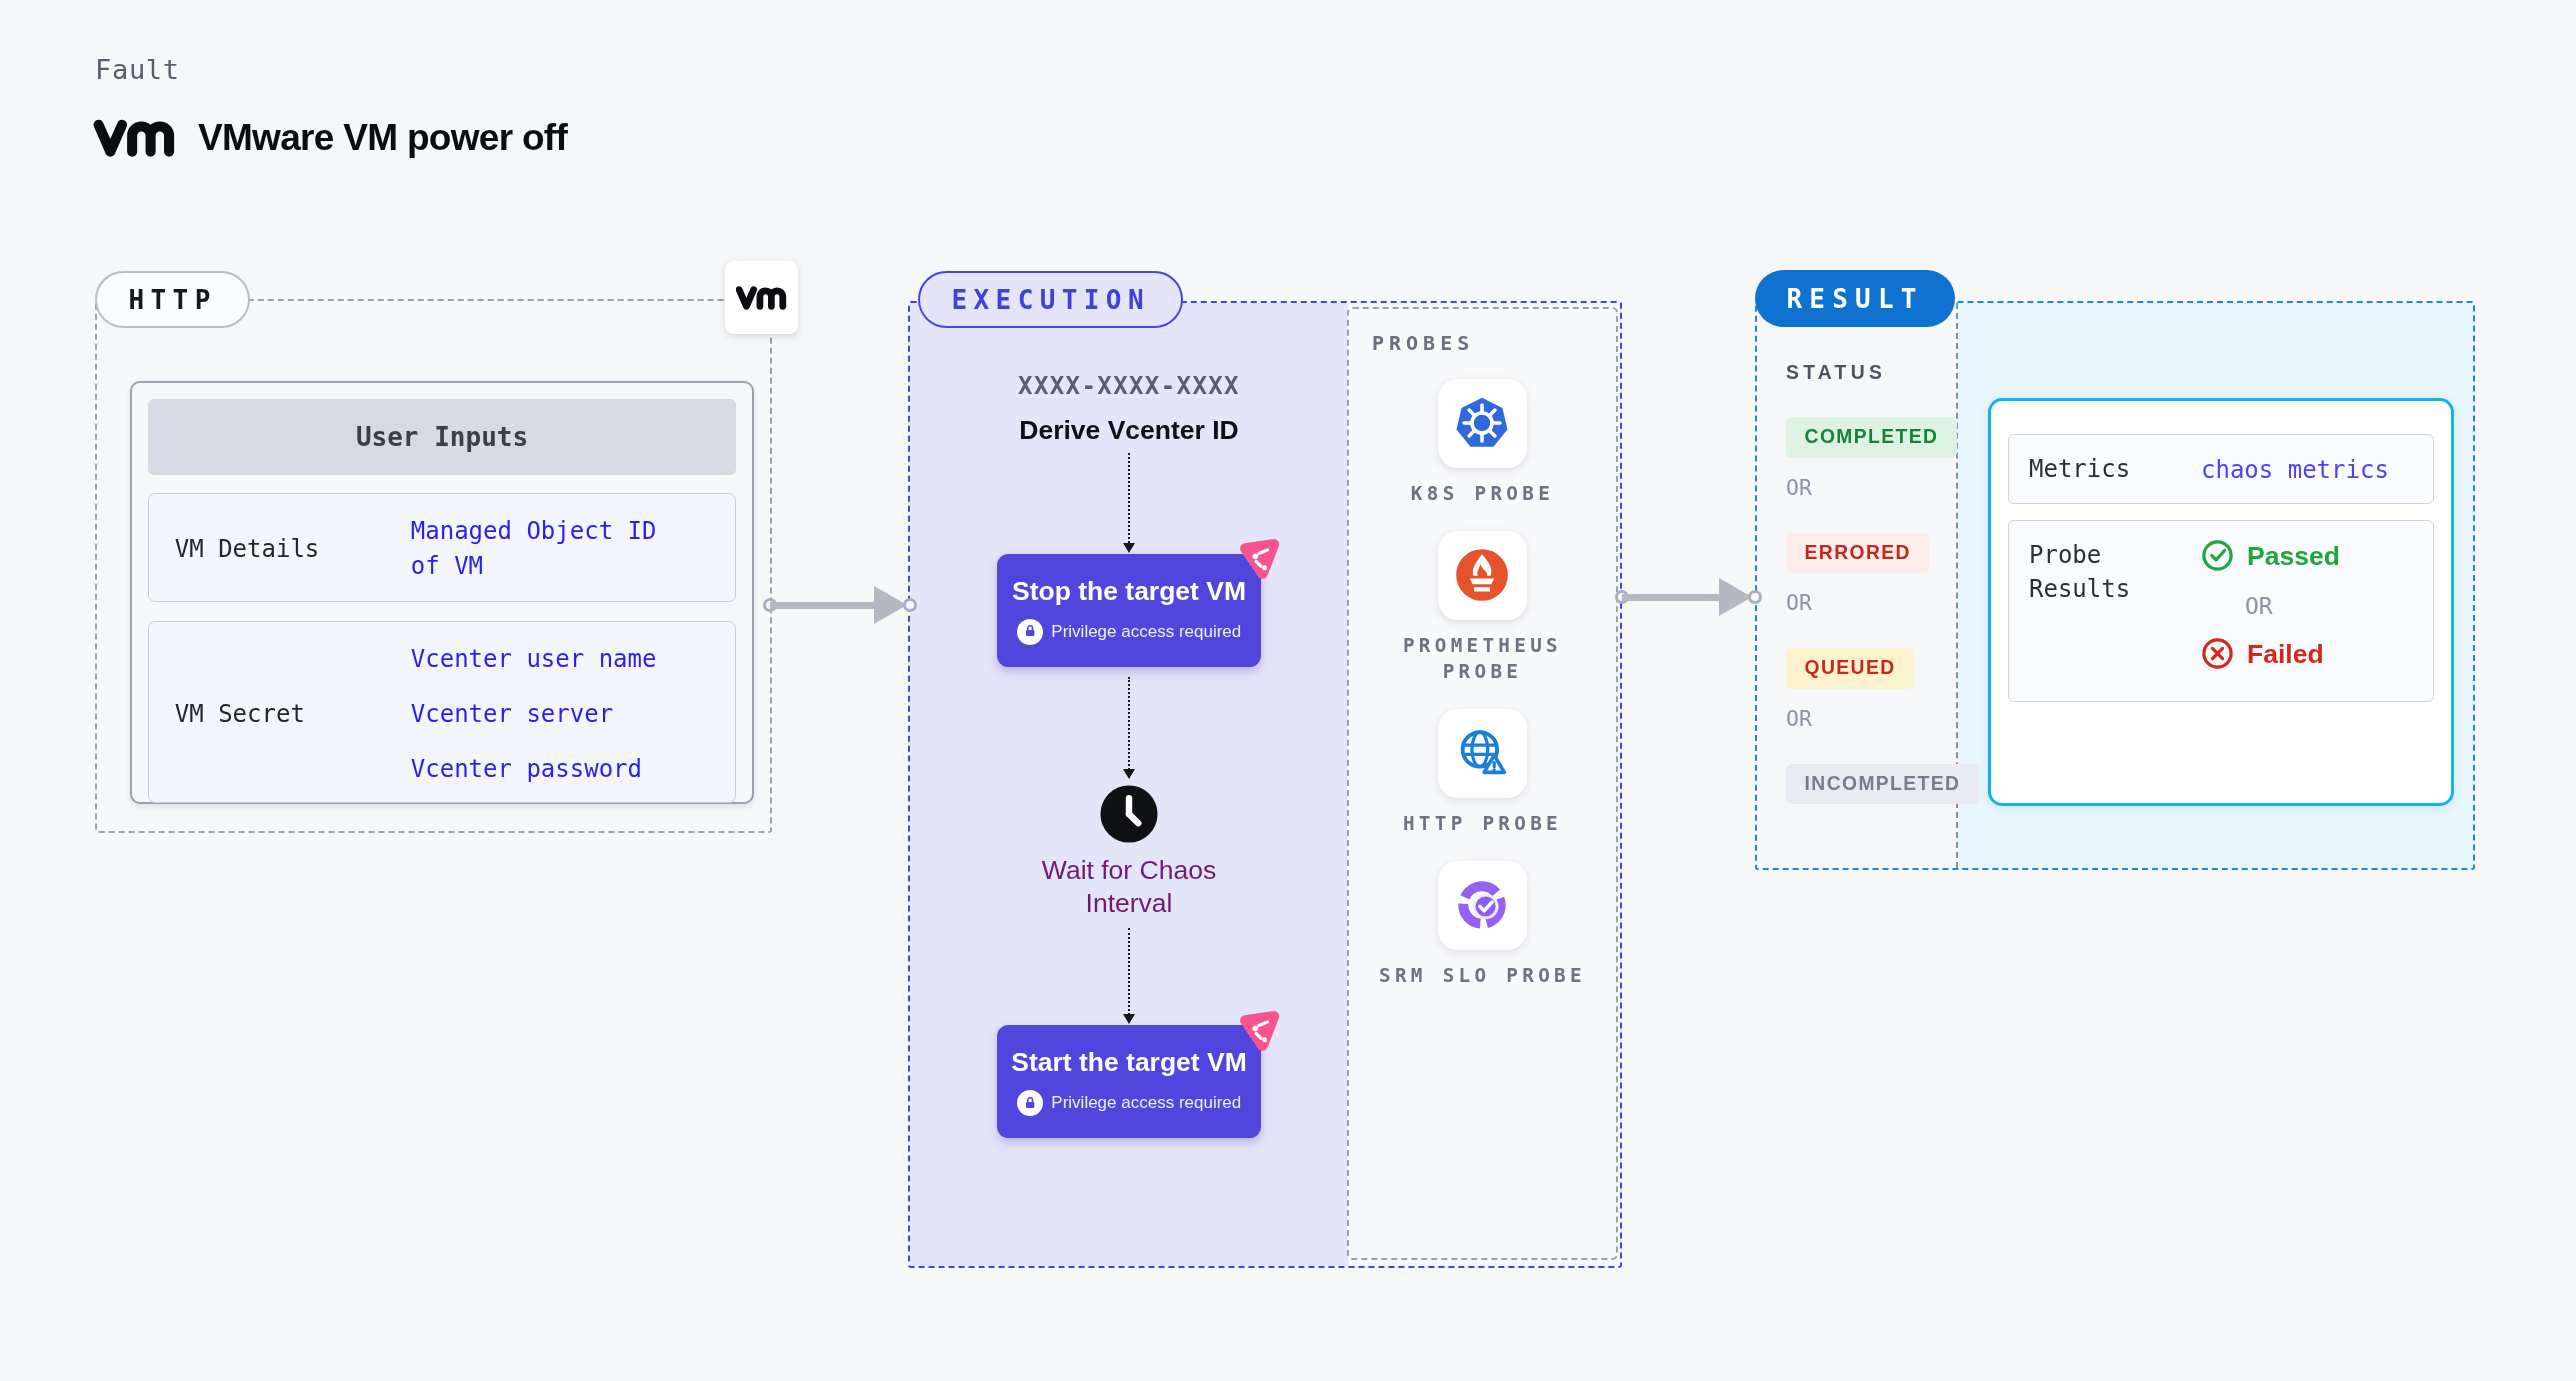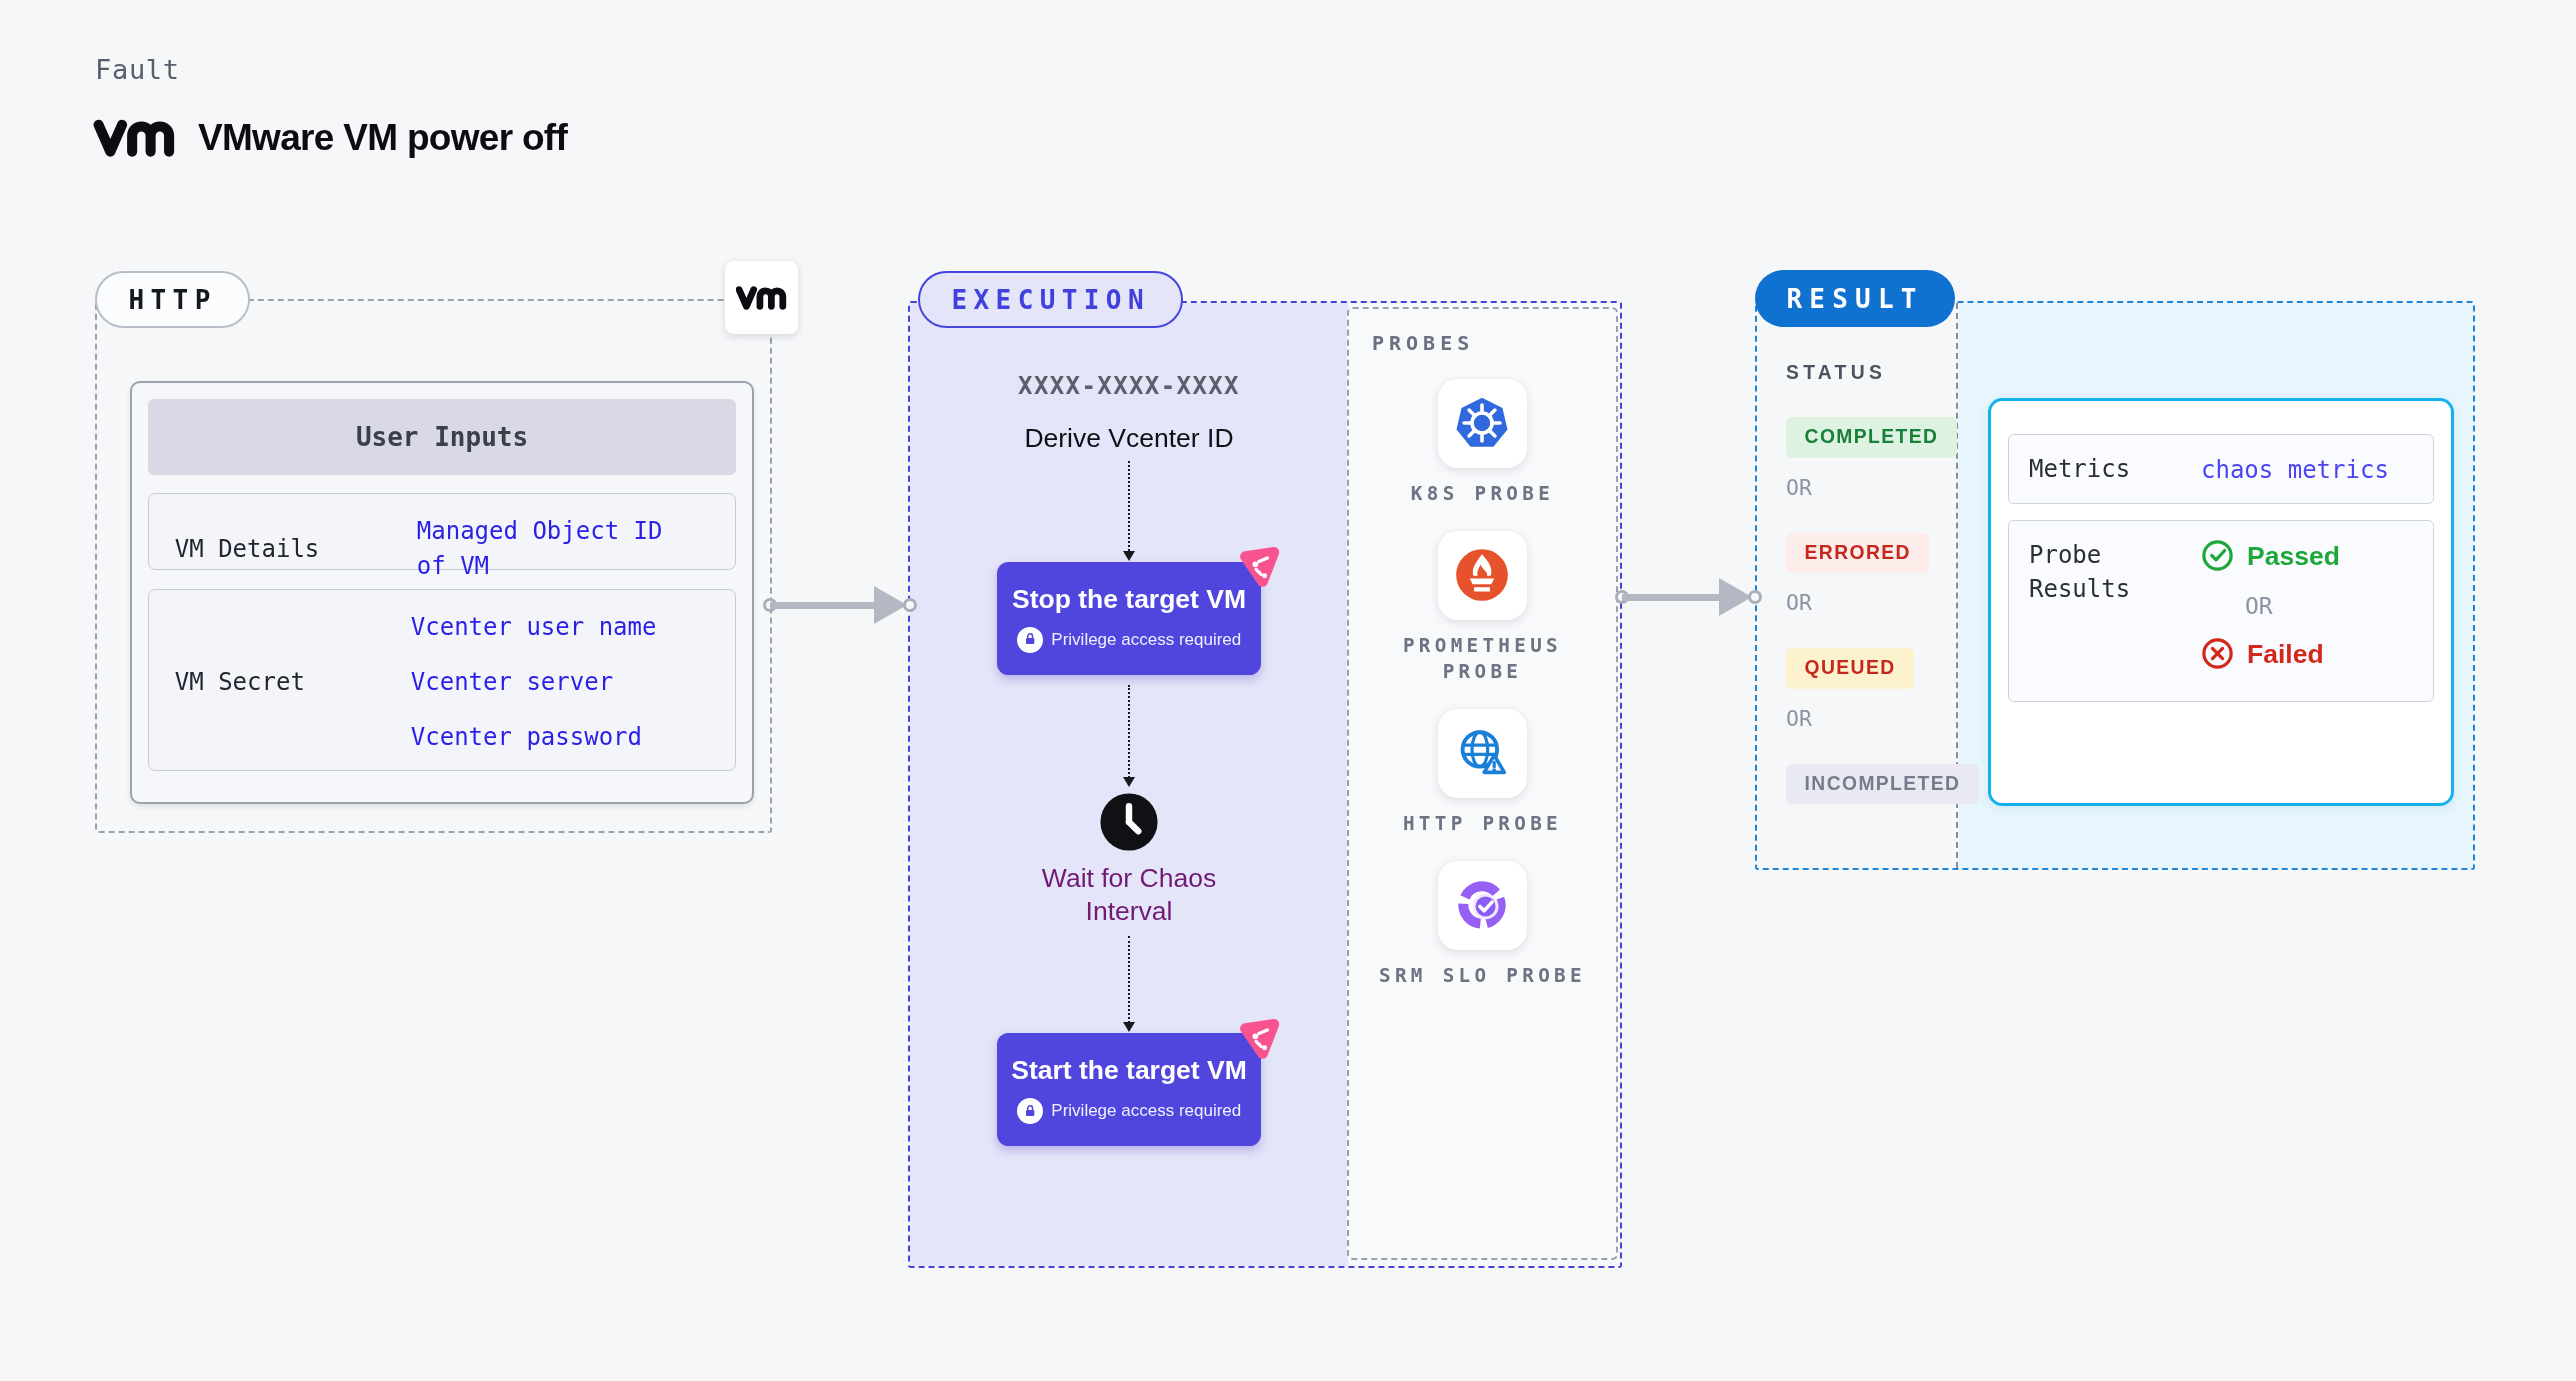--- a/index.html
+++ b/index.html
@@ -72,21 +72,21 @@
   .connector .head  {
     position:absolute; right:10px; top:0.7px; width:0; height:0;
     border-top:19.3px solid transparent; border-bottom:19.3px solid transparent;
     border-left:33px solid #b3b8c3;
   }
 
   
   .flow { position:absolute; left:0; top:0; width:438px; height:100%;
           display:flex; flex-direction:column; align-items:center; padding-top:69px; }
   .node-id   { font-size:24px; font-weight:bold; color:#5a6069; letter-spacing:1.4px; }
-  .node-title{ font-size:26.5px; font-weight:normal; color:#0e1015; margin-top:23px; }
+  .node-title{ font-size:26.5px; font-weight:bold; color:#0e1015; margin-top:15px; }
   .varrow { display:flex; flex-direction:column; align-items:center; margin-top:7.2px; }
   .varrow .line { width:0; border-left:2.9px dotted #17191e; }
   .varrow .tip  { width:0; height:0; border-left:6.4px solid transparent; border-right:6.4px solid transparent;
                   border-top:10px solid #17191e; margin-top:-0.7px; }
   .vm-btn {
     position:relative; width:264px; height:113px; background:#5046dd; border-radius:11.5px;
     box-shadow:0 4.3px 10px rgba(50,45,170,.25); color:#fff;
     display:flex; flex-direction:column; align-items:center; justify-content:center; gap:11.5px;
     margin-top:1.4px;
   }
@@ -165,21 +165,21 @@
   <span>
     <svg width="52" height="30" viewBox="0 0 100 56" fill="none">
       <path d="M6 14 L20 46 L34 14" stroke="#0b0d12" stroke-width="13" stroke-linecap="round" stroke-linejoin="round"></path>
       <path d="M46 46 V27 a11 11 0 0 1 22 0 V46 M68 27 a11 11 0 0 1 22 0 V46" stroke="#0b0d12" stroke-width="13" stroke-linecap="round" stroke-linejoin="round" fill="none"></path>
     </svg>
   </span>
 </div>
 
 <div class="abs ui-card mono">
   <div class="ui-header">User Inputs</div>
-  <div class="ui-row" style="height:77px;gap:6px;">
+  <div class="ui-row" style="height:109px;">
     <div class="ui-label">VM Details</div>
     <div class="ui-vals">
       <div class="ui-val">Managed Object ID of VM</div>
     </div>
   </div>
   <div class="ui-row" style="height:182px;">
     <div class="ui-label">VM Secret</div>
     <div class="ui-vals">
       <div class="ui-val">Vcenter user name</div>
       <div class="ui-val">Vcenter server</div>

